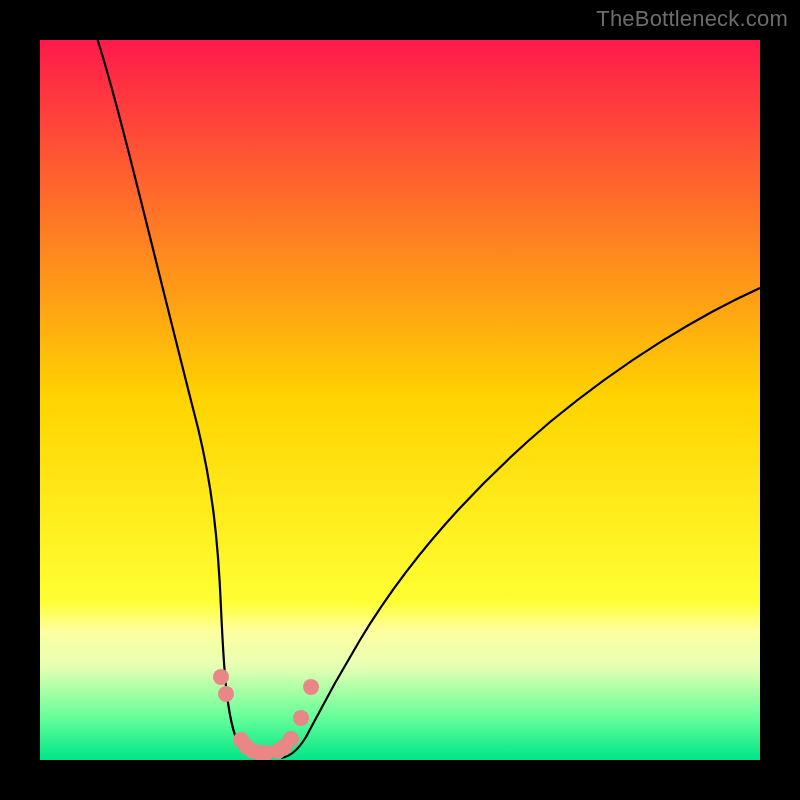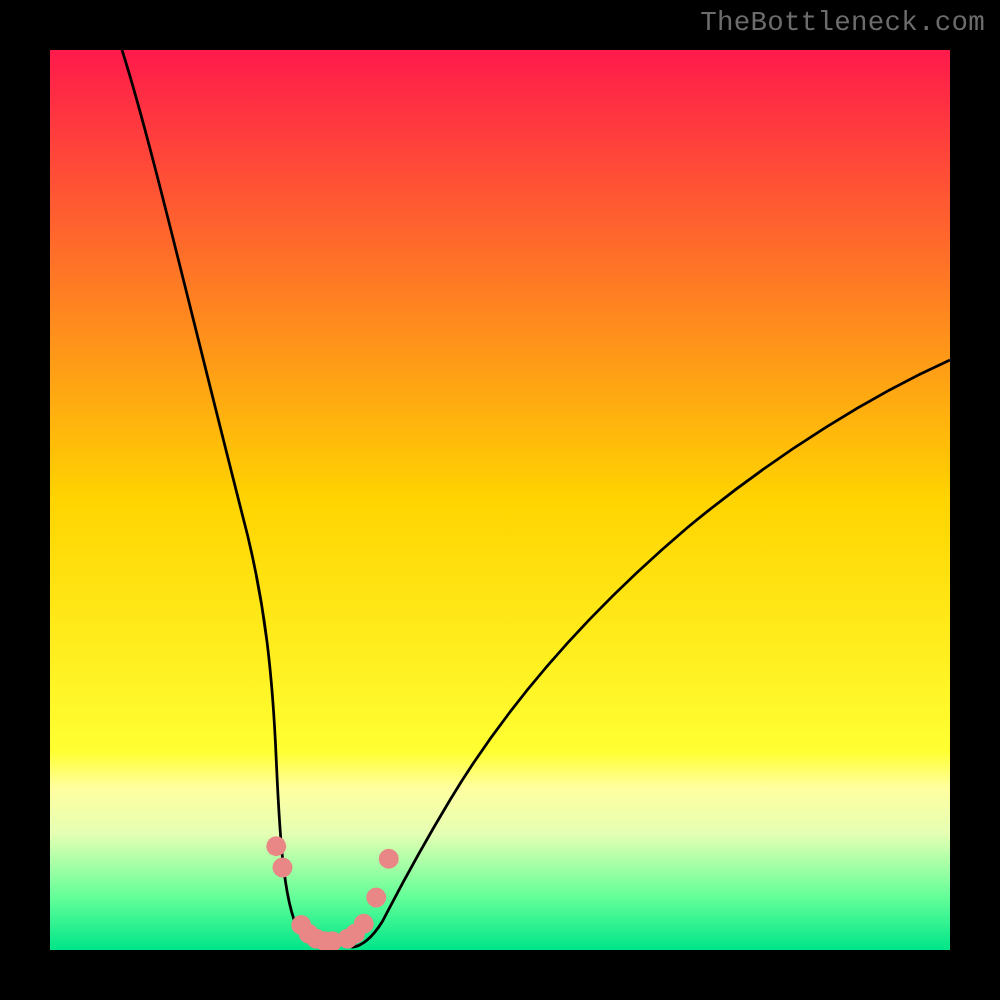--- a/index.html
+++ b/index.html
@@ -29,21 +29,20 @@
   }
   .watermark {
     position: absolute;
     top: 6px;
     right: 12px;
     color: #6c6c6c;
     font-size: 22px;
     font-weight: 400;
     letter-spacing: 0.2px;
     user-select: none;
-    font-family: Liberation Mono, monospace;
   }
 </style>
 </head>
 <body>
 
 <div class="frame">
 
   <div class="watermark">TheBottleneck.com</div>
 
   <div class="plot-area">

